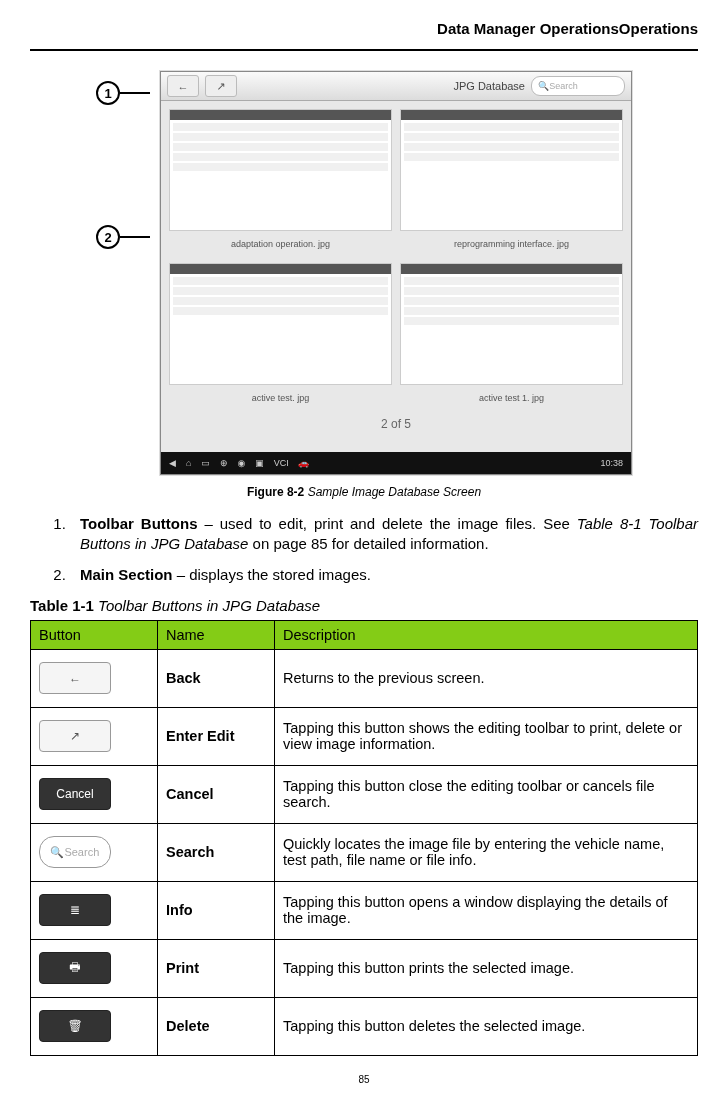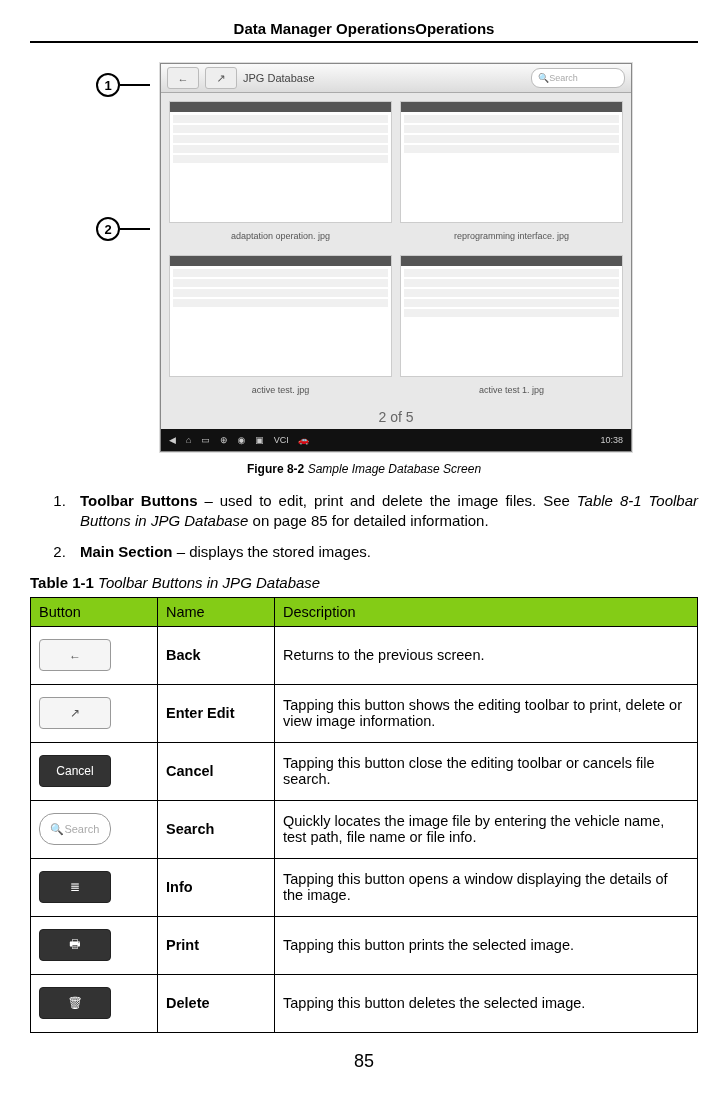--- a/index.html
+++ b/index.html
@@ -9,24 +9,24 @@
       padding: 0;
       box-sizing: border-box;
       background: #fff;
       color: #000;
     }
     .page {
       padding: 20px 30px 10px 30px;
     }
     .header-row {
       display: flex;
-      justify-content: center;
+      justify-content: flex-end;
       font-weight: bold;
       font-size: 15px;
-      padding-bottom: 4px;
+      padding-bottom: 12px;
       border-bottom: 2px solid #000;
       margin-bottom: 20px;
     }
     .figure-wrap {
       display: flex;
       align-items: flex-start;
       justify-content: center;
       gap: 10px;
       margin: 0 0 10px 0;
     }
@@ -79,21 +79,21 @@
       border: 1px solid #bbb;
       border-radius: 3px;
       display: flex;
       align-items: center;
       justify-content: center;
       font-size: 11px;
       color: #555;
     }
     .scr-title {
       flex: 1;
-      text-align: left;
+      text-align: right;
       font-size: 11px;
       color: #444;
     }
     .scr-search {
       width: 80px;
       height: 18px;
       background: #fff;
       border: 1px solid #bbb;
       border-radius: 9px;
       font-size: 9px;
@@ -222,21 +222,21 @@
       border-color: #222;
     }
     .icon-box.pill {
       border-radius: 15px;
       background: #fff;
       color: #aaa;
       font-size: 11px;
     }
     .page-num {
       text-align: center;
-      font-size: 18px;
+      font-size: 10px;
       margin-top: 18px;
     }
     .just { text-align: justify; }
   </style>
 </head>
 <body>
 
 <div class="page">
   <div class="header-row">
     <span>Data Manager Operations</span>
@@ -306,21 +306,21 @@
               <div class="scr-thumb-row"></div>
                 <div class="scr-thumb-row"></div>
                 <div class="scr-thumb-row"></div>
                 <div class="scr-thumb-row"></div>
                 <div class="scr-thumb-row"></div>
             </div>
           </div>
           <div class="scr-thumb-cap">active test 1. jpg</div>
         </div>
       </div>
-      <div style="text-align:center;font-size:14px;color:#666;background:#e8e8e8;padding-bottom:4px;">2 of 5</div>
+      <div style="text-align:center;font-size:12px;color:#666;background:#e8e8e8;padding-bottom:21px;">2 of 5</div>
       <div class="scr-bottom">
         <div class="scr-bottom-icons">
           <span>◀</span>
           <span>⌂</span>
           <span>▭</span>
           <span>⊕</span>
           <span>◉</span>
           <span>▣</span>
           <span>VCI</span>
           <span>🚗</span>

